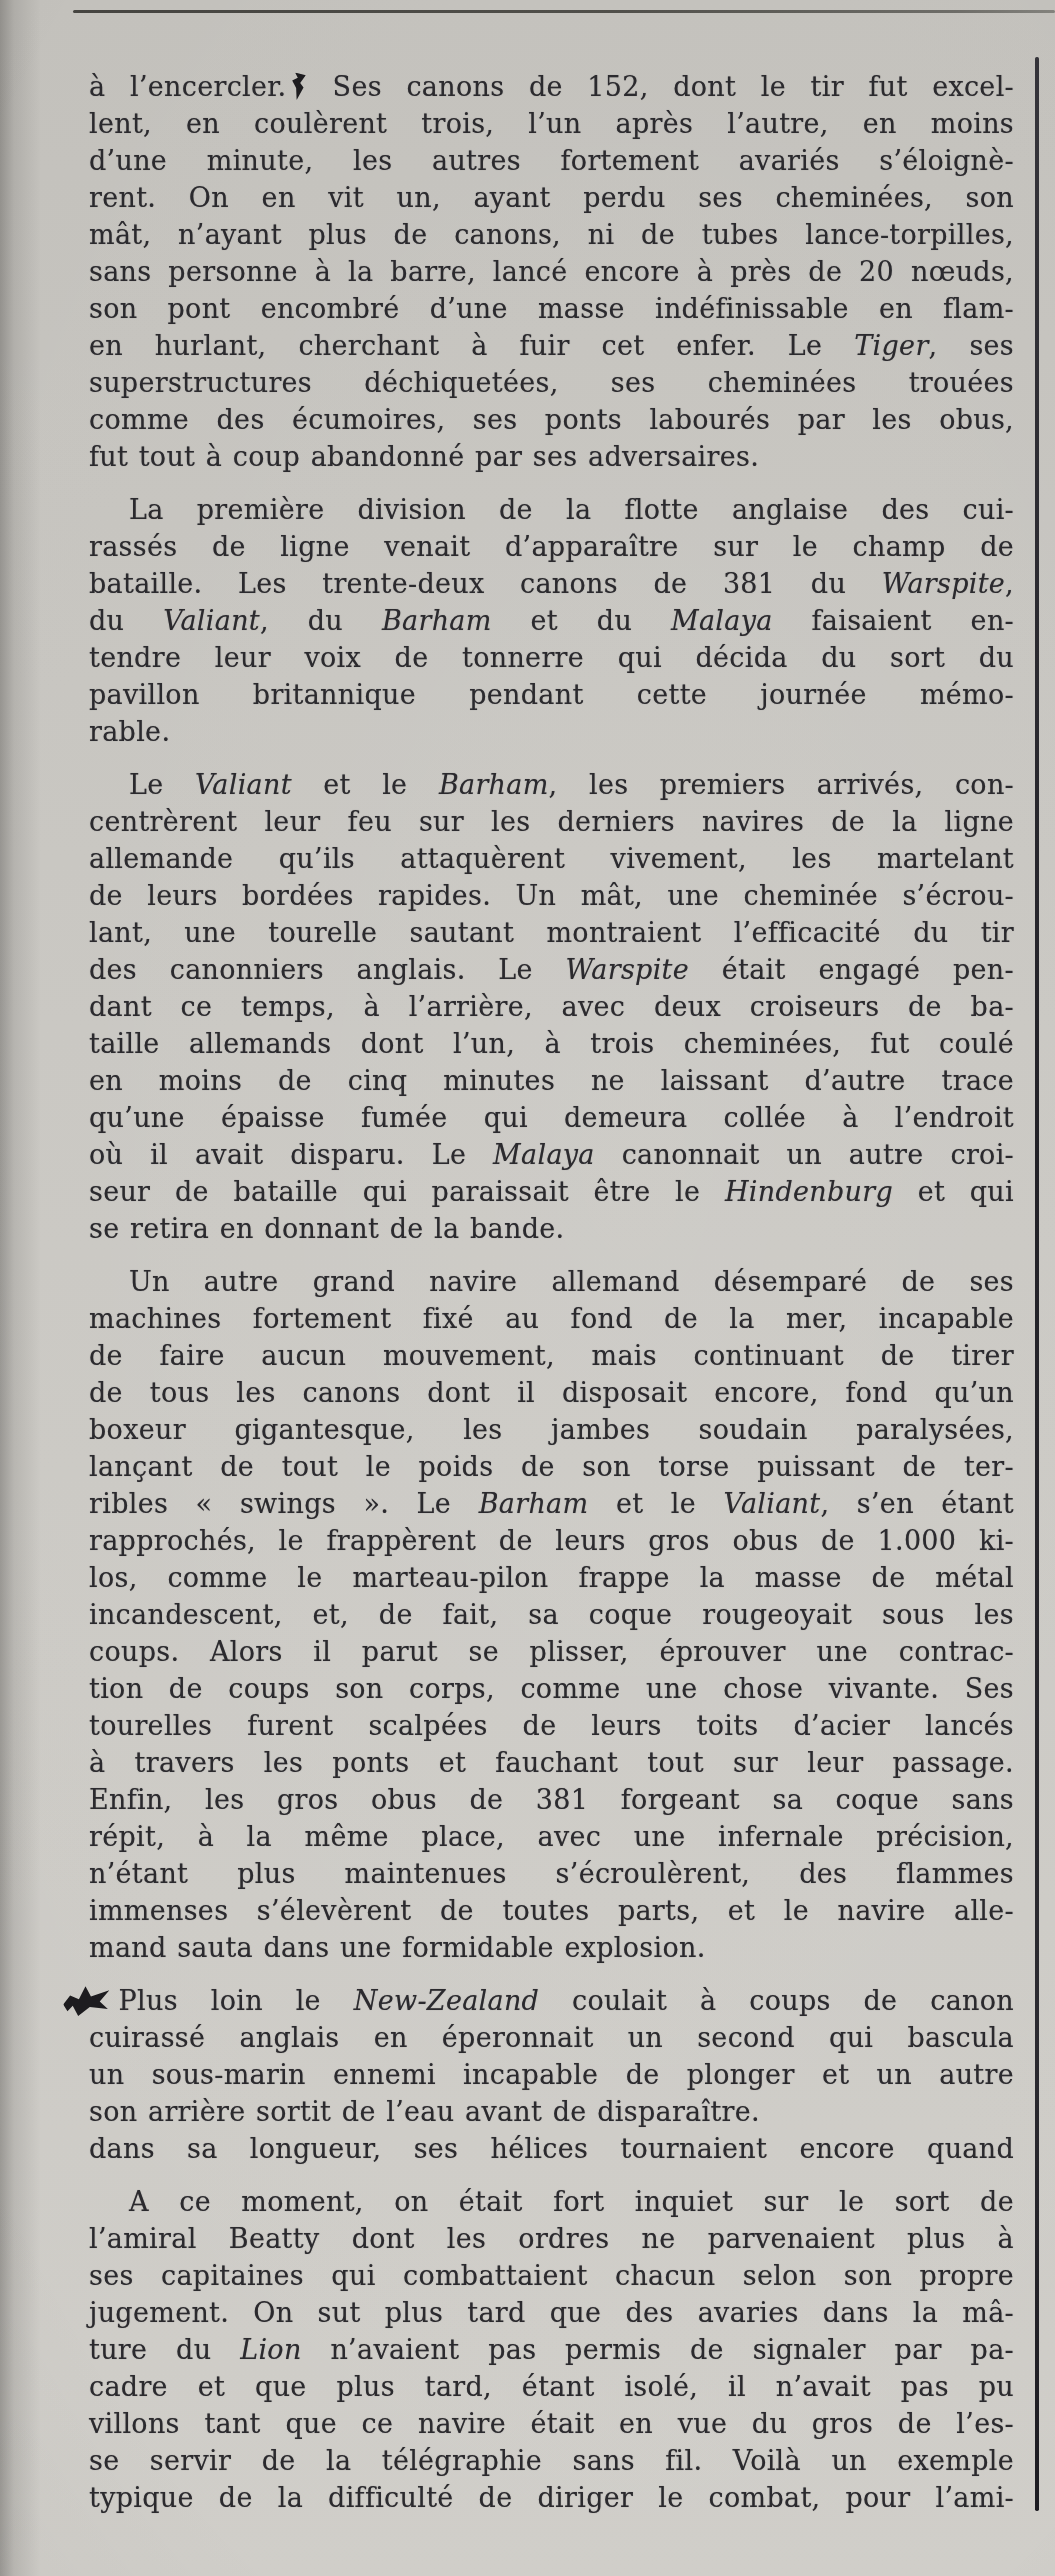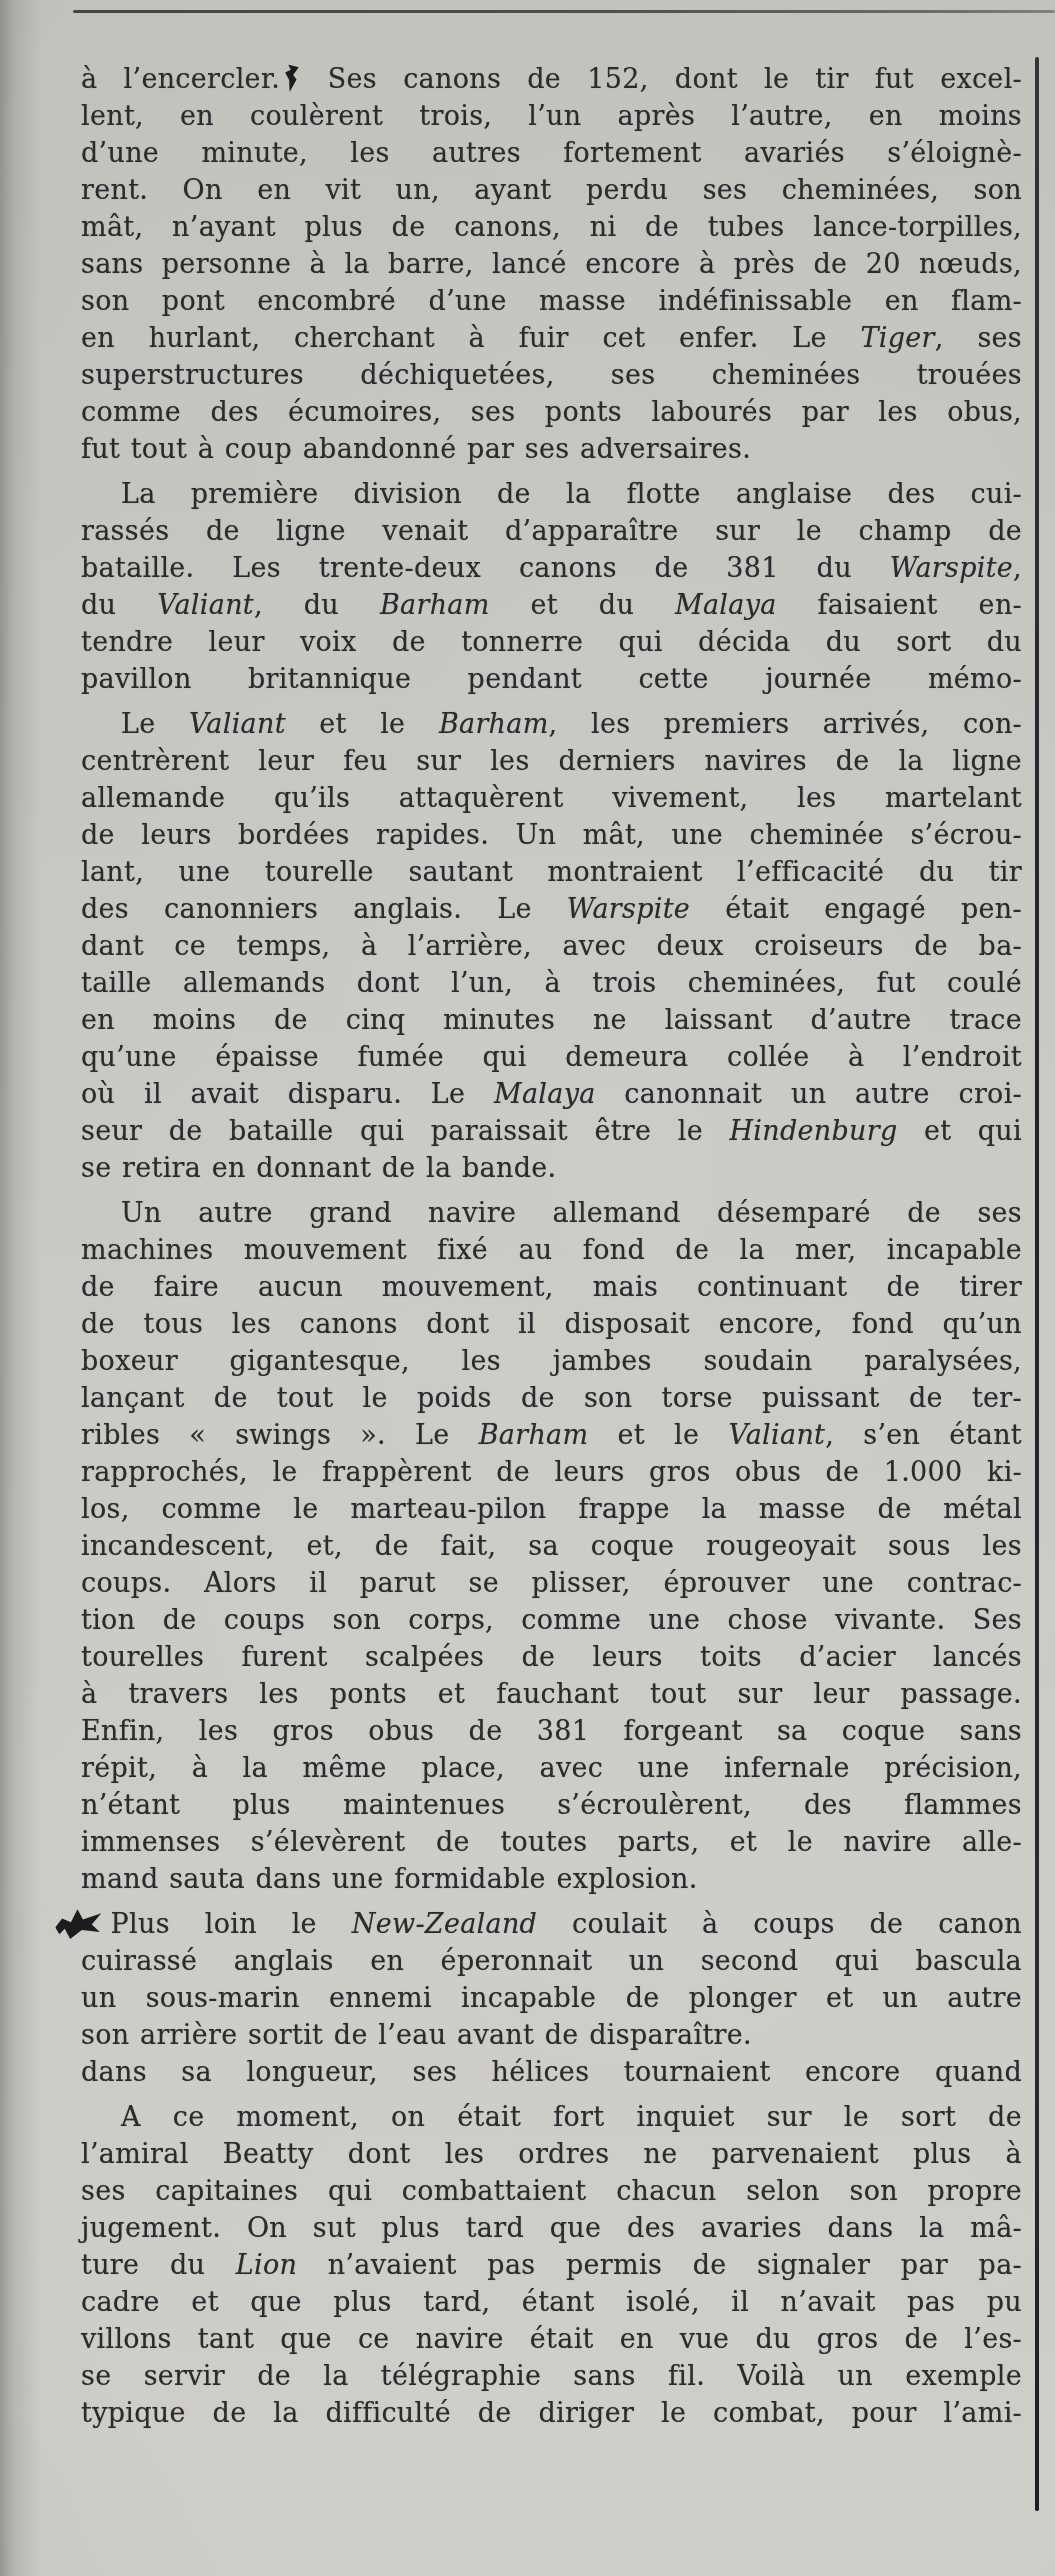--- a/index.html
+++ b/index.html
@@ -34,21 +34,21 @@
   .text-column {
     position: absolute;
     left: 73px; top: 52px;
     width: 957px;
     color: #2b2a2e;
     font-size: 27px;
     letter-spacing: 0.3px;
     word-spacing: 1.7px;
     text-shadow: 0 0 0.9px rgba(43,42,46,0.45);
   }
-  .para { margin: 8px; padding: 0; }
+  .para { margin: 16px; padding: 0; }
   .line {
     height: 37px;
     line-height: 37px;
     text-align: justify;
     text-align-last: justify;
     white-space: nowrap;
   }
   .line.endline { text-align-last: left; }
   .para.indent .line.first { padding-left: 40px; }
   em { font-style: italic; }
@@ -92,39 +92,40 @@
         <div class="line"><span>comme des écumoires, ses ponts labourés par les obus,</span></div>
         <div class="line endline"><span>fut tout à coup abandonné par ses adversaires.</span></div>
       </div>
       <div class="para indent">
         <div class="line first"><span>La première division de la flotte anglaise des cui-</span></div>
         <div class="line"><span>rassés de ligne venait d’apparaître sur le champ de</span></div>
         <div class="line"><span>bataille. Les trente-deux canons de 381 du </span><em>Warspite</em><span>,</span></div>
         <div class="line"><span>du </span><em>Valiant</em><span>, du </span><em>Barham</em><span> et du </span><em>Malaya</em><span> faisaient en-</span></div>
         <div class="line"><span>tendre leur voix de tonnerre qui décida du sort du</span></div>
         <div class="line"><span>pavillon britannique pendant cette journée mémo-</span></div>
+        <div class="line endline"><span>rable.</span></div>
       </div>
       <div class="para indent">
         <div class="line first"><span>Le </span><em>Valiant</em><span> et le </span><em>Barham</em><span>, les premiers arrivés, con-</span></div>
         <div class="line"><span>centrèrent leur feu sur les derniers navires de la ligne</span></div>
         <div class="line"><span>allemande qu’ils attaquèrent vivement, les martelant</span></div>
         <div class="line"><span>de leurs bordées rapides. Un mât, une cheminée s’écrou-</span></div>
         <div class="line"><span>lant, une tourelle sautant montraient l’efficacité du tir</span></div>
         <div class="line"><span>des canonniers anglais. Le </span><em>Warspite</em><span> était engagé pen-</span></div>
         <div class="line"><span>dant ce temps, à l’arrière, avec deux croiseurs de ba-</span></div>
         <div class="line"><span>taille allemands dont l’un, à trois cheminées, fut coulé</span></div>
         <div class="line"><span>en moins de cinq minutes ne laissant d’autre trace</span></div>
         <div class="line"><span>qu’une épaisse fumée qui demeura collée à l’endroit</span></div>
         <div class="line"><span>où il avait disparu. Le </span><em>Malaya</em><span> canonnait un autre croi-</span></div>
         <div class="line"><span>seur de bataille qui paraissait être le </span><em>Hindenburg</em><span> et qui</span></div>
         <div class="line endline"><span>se retira en donnant de la bande.</span></div>
       </div>
       <div class="para indent">
         <div class="line first"><span>Un autre grand navire allemand désemparé de ses</span></div>
-        <div class="line"><span>machines mouvement fixé au fond de la mer, incapable</span></div>
+        <div class="line"><span>machines fortement fixé au fond de la mer, incapable</span></div>
         <div class="line"><span>de faire aucun mouvement, mais continuant de tirer</span></div>
         <div class="line"><span>de tous les canons dont il disposait encore, fond qu’un</span></div>
         <div class="line"><span>boxeur gigantesque, les jambes soudain paralysées,</span></div>
         <div class="line"><span>lançant de tout le poids de son torse puissant de ter-</span></div>
         <div class="line"><span>ribles « swings ». Le </span><em>Barham</em><span> et le </span><em>Valiant</em><span>, s’en étant</span></div>
         <div class="line"><span>rapprochés, le frappèrent de leurs gros obus de 1.000 ki-</span></div>
         <div class="line"><span>los, comme le marteau-pilon frappe la masse de métal</span></div>
         <div class="line"><span>incandescent, et, de fait, sa coque rougeoyait sous les</span></div>
         <div class="line"><span>coups. Alors il parut se plisser, éprouver une contrac-</span></div>
         <div class="line"><span>tion de coups son corps, comme une chose vivante. Ses</span></div>

